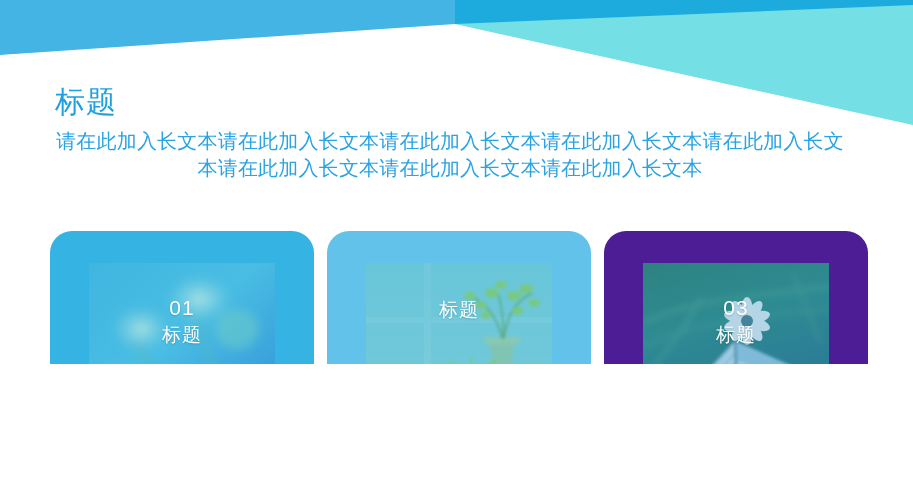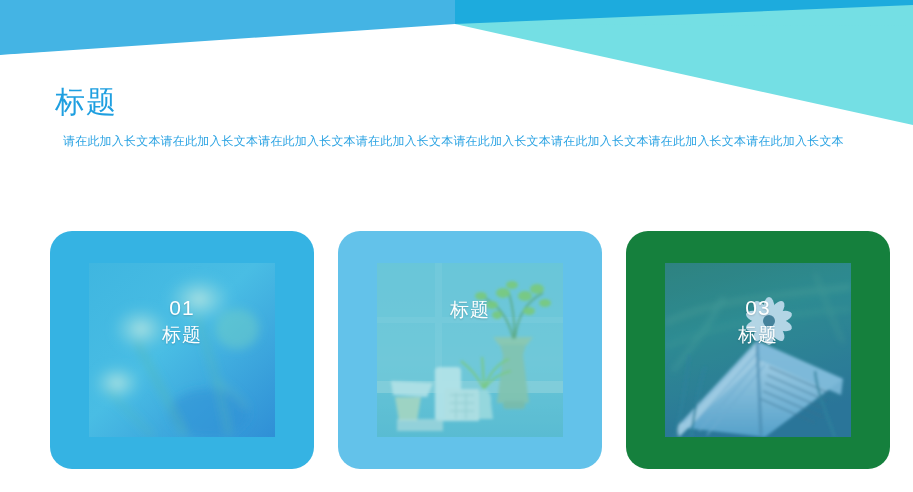--- a/index.html
+++ b/index.html
@@ -3,42 +3,43 @@
 <meta charset="utf-8">
 <style>
   html,body{margin:0;padding:0;}
   body{
     width:913px;height:492px;
     background:#ffffff;
     font-family:"Liberation Sans","DejaVu Sans",sans-serif;
     overflow:hidden;
     position:relative;
   }
-  .slide{position:relative;width:913px;height:492px;background:#fff;overflow:hidden;}
+  .slide{position:relative;width:913px;height:364px;background:#fff;overflow:hidden;}
 
   
   .banner{position:absolute;left:0;top:0;width:913px;height:125px;overflow:hidden;}
   .banner svg{display:block;width:913px;height:125px;}
 
   
   .heading-block{position:absolute;left:55px;top:84px;width:800px;}
   .slide-title{
     font-size:30px;line-height:36px;font-weight:400;
     color:#1e9fe0;letter-spacing:1px;margin:0;
   }
   .slide-body{
-    margin:8px 0 0 8px;
-    font-size:12px;line-height:27px;font-weight:400;
+    margin:8px 0 0 0;
+    font-size:20px;line-height:27px;font-weight:400;
     color:#2ba3e3;width:790px;
     letter-spacing:.2px;
+    text-align:center;
   }
 
   
   .cards{position:absolute;left:50px;top:231px;width:818px;height:238px;
-         display:flex;gap:24px;}
+         display:flex;gap:13px;}
   .card{
     position:relative;
     width:264px;height:238px;
     border-radius:22px;
     flex:0 0 auto;
   }
   .card-photo{
     position:absolute;left:39px;top:32px;
     width:186px;height:174px;
     overflow:hidden;
@@ -180,21 +181,21 @@
             <rect x="20" y="156" width="46" height="12" fill="#d8e7df" opacity=".7"></rect>
           </g>
           <rect x="0" y="0" width="186" height="174" fill="#4fc0d8" opacity=".34"></rect>
         </svg>
       </div>
       <div class="card-caption">
         <span class="card-label">标题</span>
       </div>
     </div>
 
-    <div class="card" style="background:#15803d;">
+    <div class="card" style="background:#4c1d95;">
       <div class="card-photo">
         <svg viewBox="0 0 186 174" preserveAspectRatio="none">
           <defs>
             <linearGradient id="g3bg" x1="0" y1="0" x2="0.3" y2="1">
               <stop offset="0%" stop-color="#2f7f70"></stop>
               <stop offset="40%" stop-color="#2e8a86"></stop>
               <stop offset="100%" stop-color="#2a6f8f"></stop>
             </linearGradient>
             <linearGradient id="g3pg" x1="0" y1="0" x2="0" y2="1">
               <stop offset="0%" stop-color="#cfe6f2"></stop>

